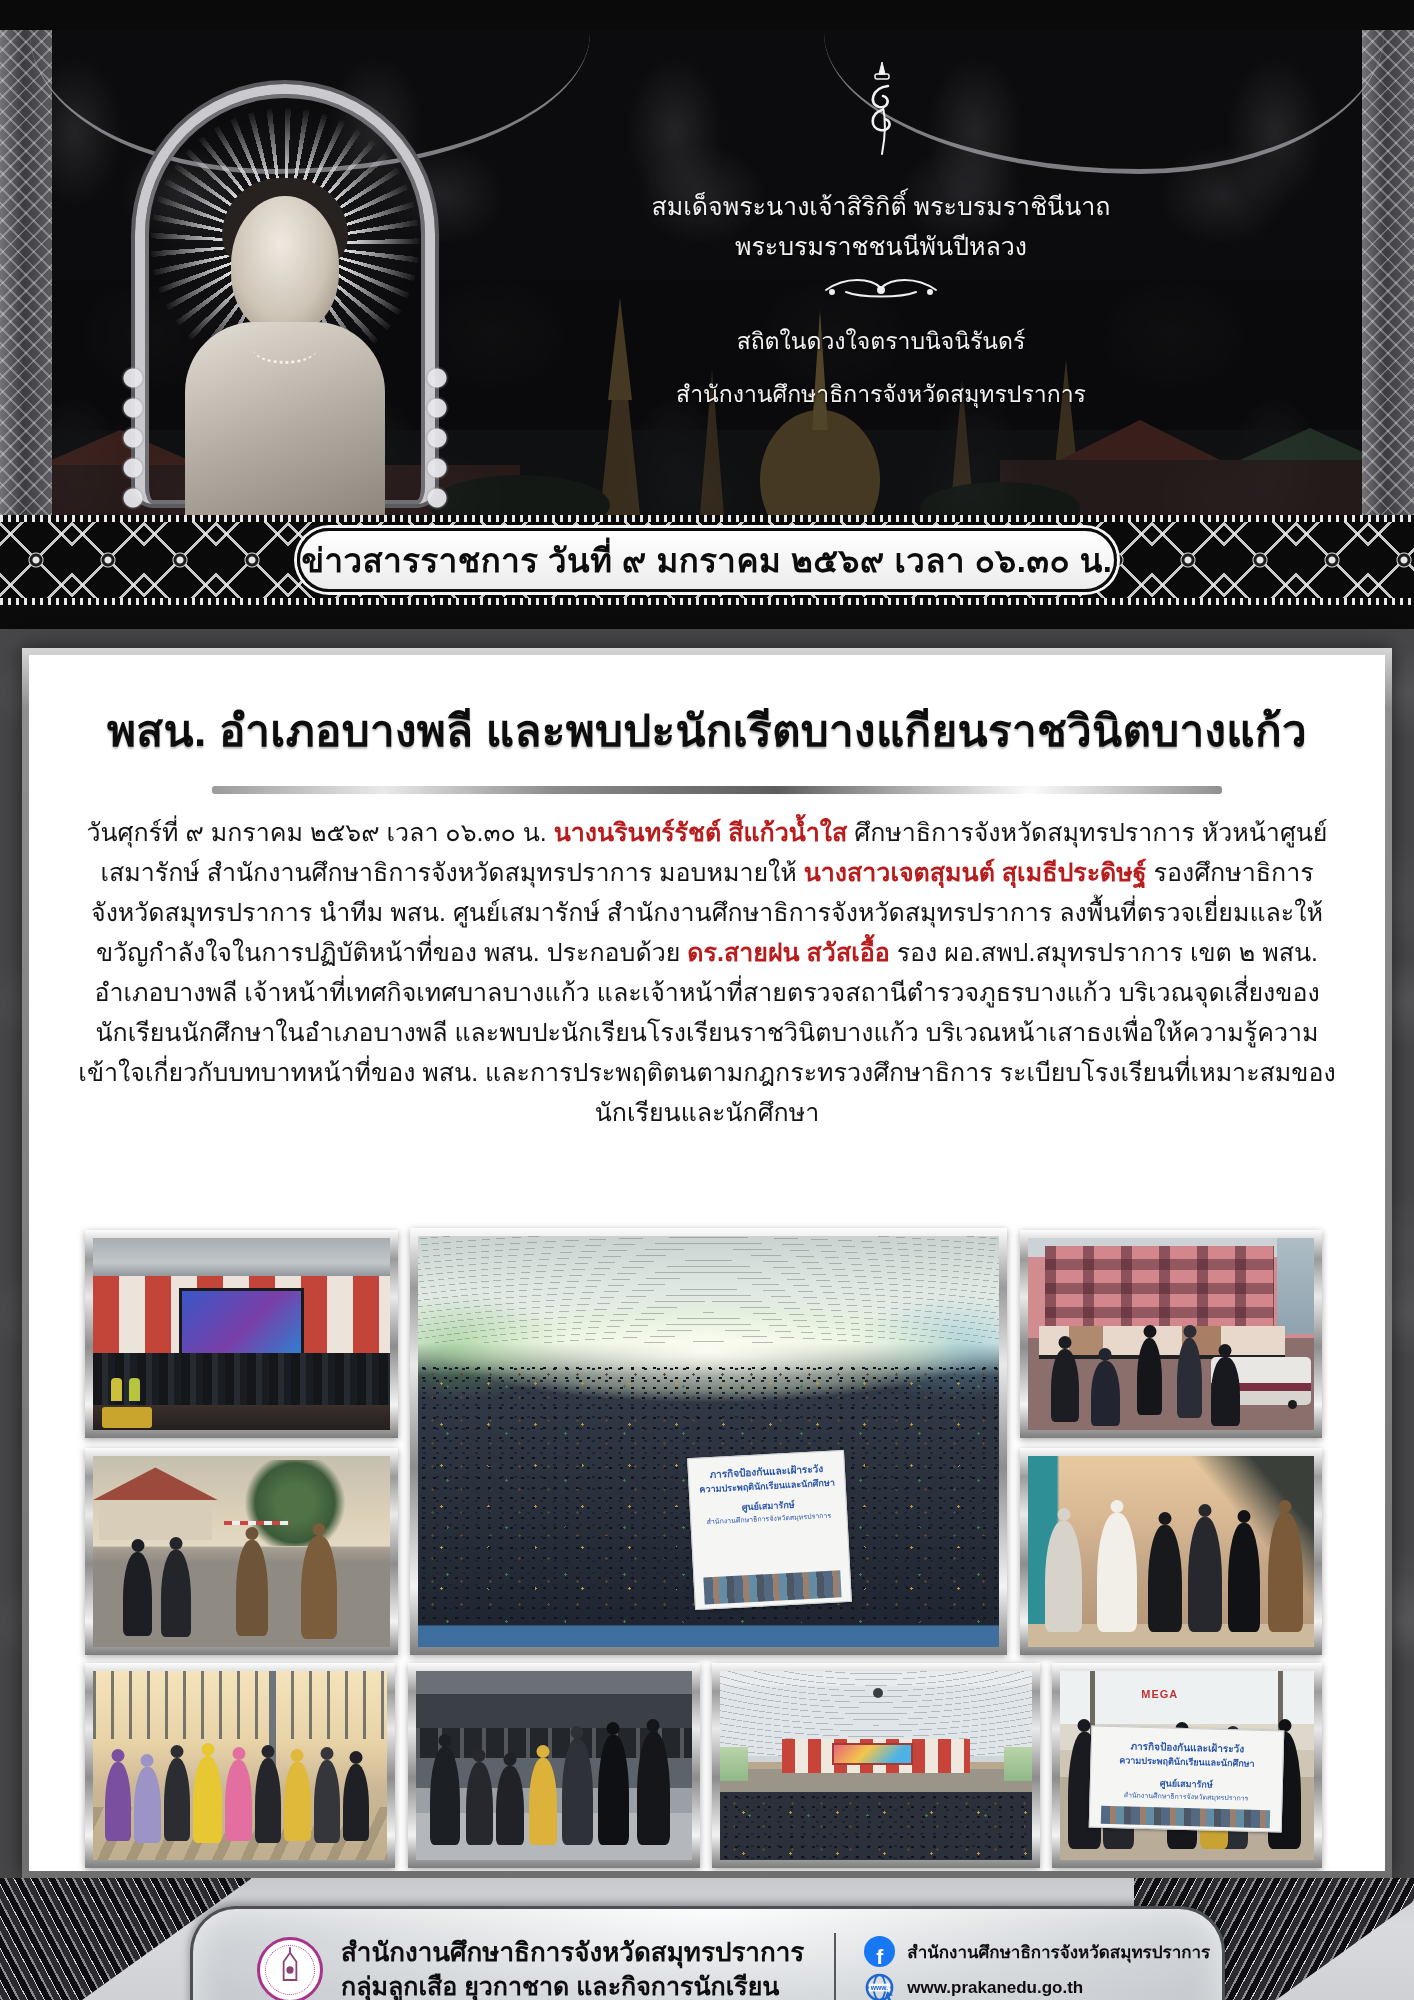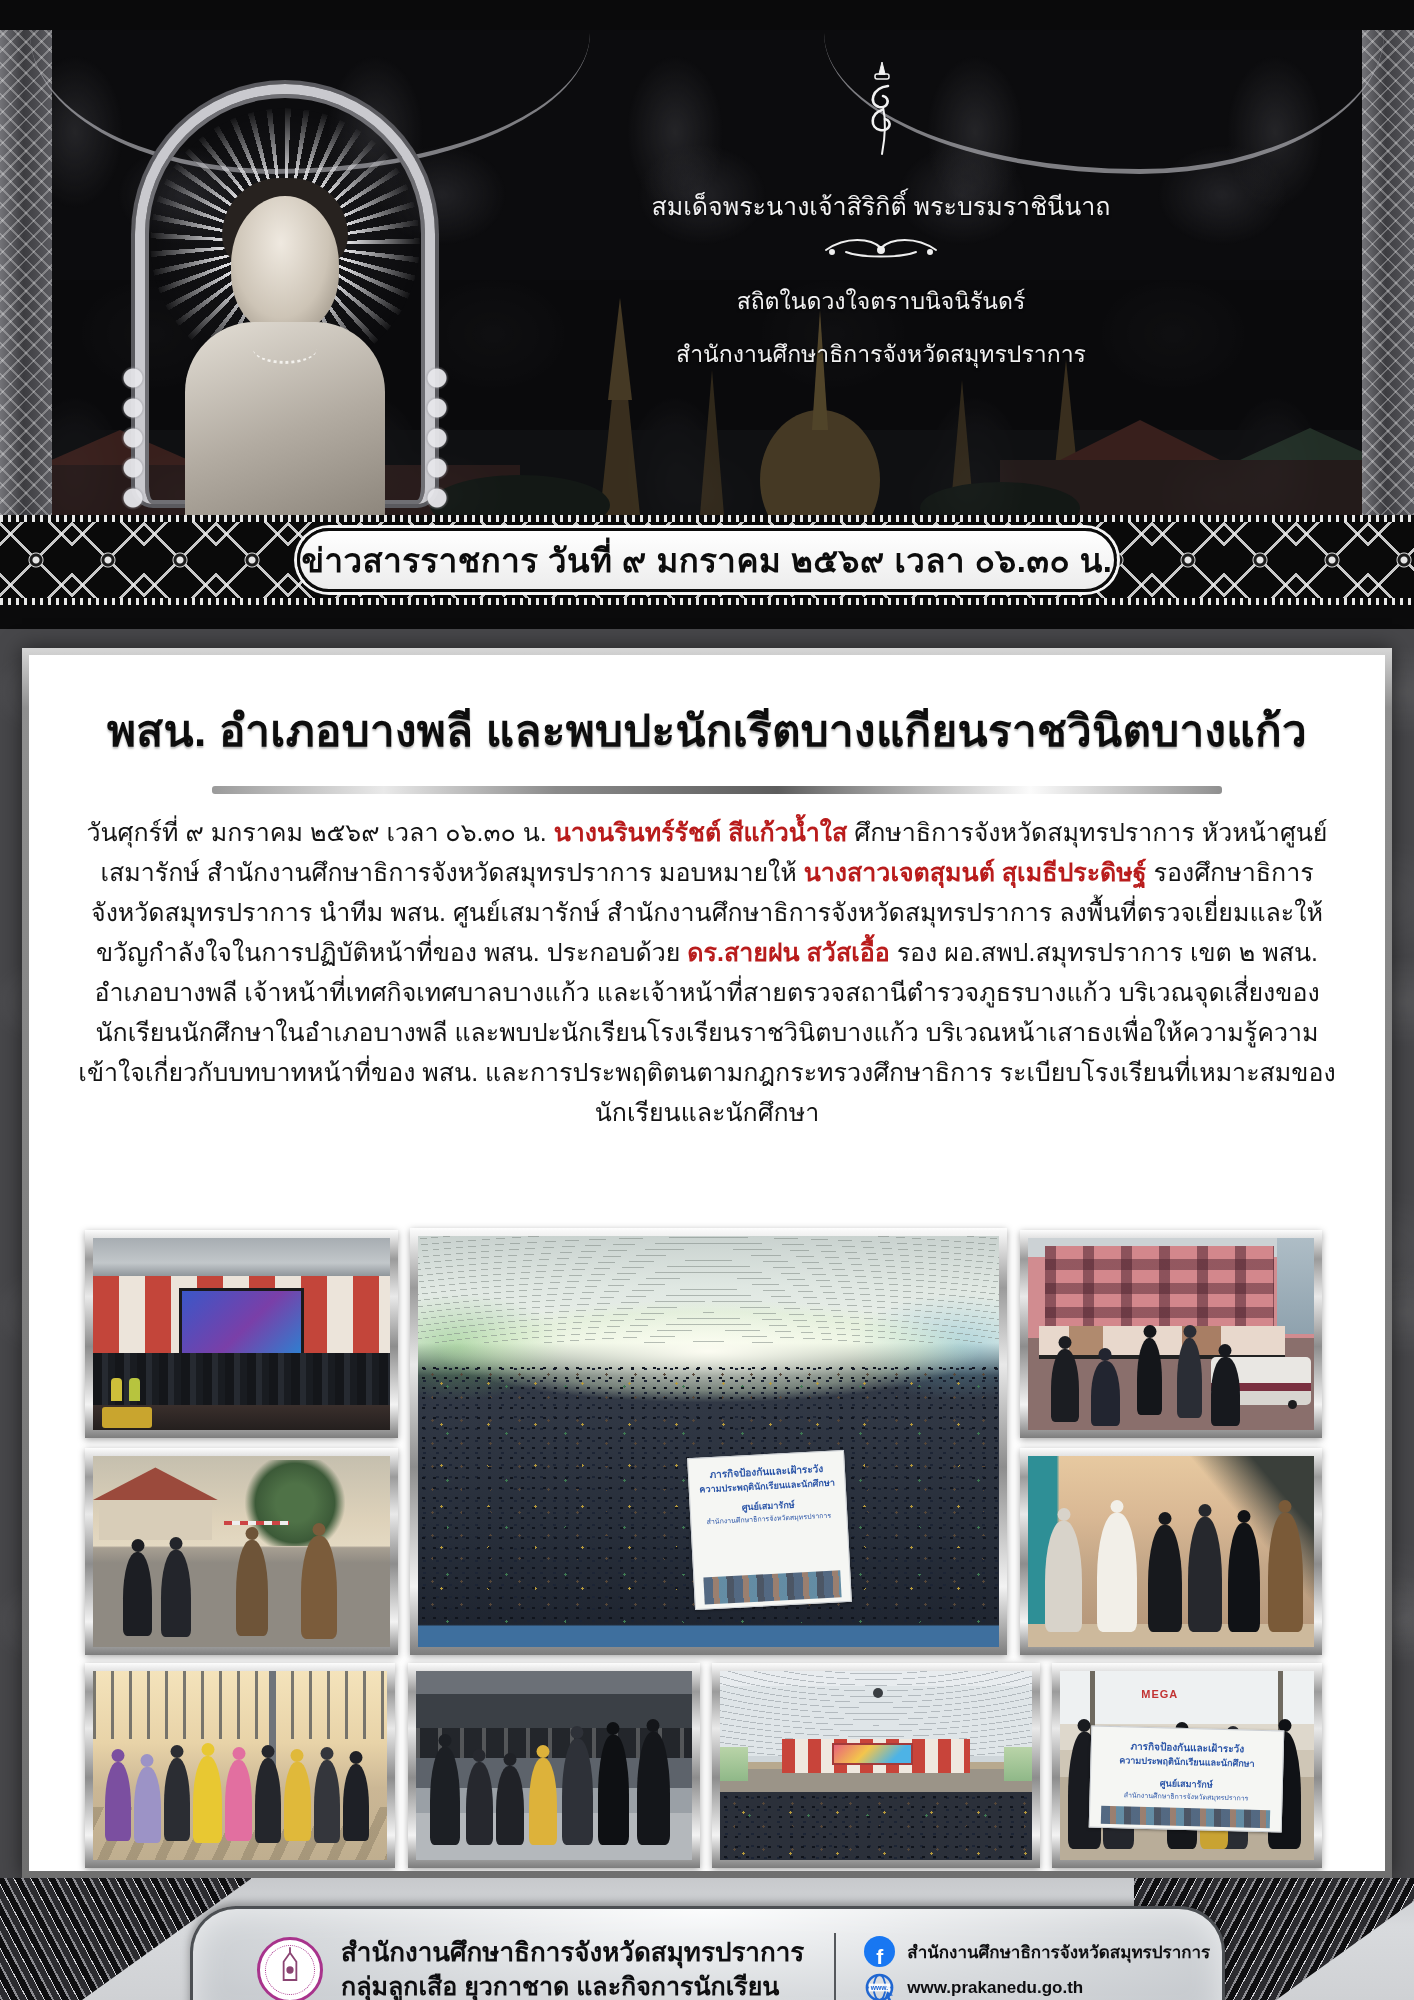--- a/index.html
+++ b/index.html
@@ -179,20 +179,21 @@
         <polygon points="27,14 30,2 33,14" fill="#f2f2f2" stroke-width="1"></polygon>
         <rect x="23" y="14" width="14" height="5" rx="2" stroke-width="1.5"></rect>
         <path d="M36 26 C20 28 16 44 27 47 C36 49 39 38 31 36" stroke-width="2.6"></path>
         <path d="M30 50 C18 54 18 68 28 70 C38 72 41 61 33 59" stroke-width="2.6"></path>
         <path d="M31 47 C34 60 33 78 30 94" stroke-width="2"></path>
       </g>
     </svg>
 
     <div class="btexts">
       <div class="bt1">สมเด็จพระนางเจ้าสิริกิติ์ พระบรมราชินีนาถ</div>
+      <div class="bt1">พระบรมราชชนนีพันปีหลวง</div>
       <svg class="flourish" viewBox="0 0 130 28">
         <g stroke="#eeeeee" fill="none" stroke-width="2" stroke-linecap="round">
           <path d="M10 16 C30 2 55 4 65 14 C75 4 100 2 120 16"></path>
           <path d="M30 18 C45 24 85 24 100 18"></path>
           <circle cx="65" cy="16" r="3" fill="#eeeeee"></circle>
           <circle cx="16" cy="18" r="2" fill="#eeeeee"></circle>
           <circle cx="114" cy="18" r="2" fill="#eeeeee"></circle>
         </g>
       </svg>
       <div class="bt2">สถิตในดวงใจตราบนิจนิรันดร์</div>

